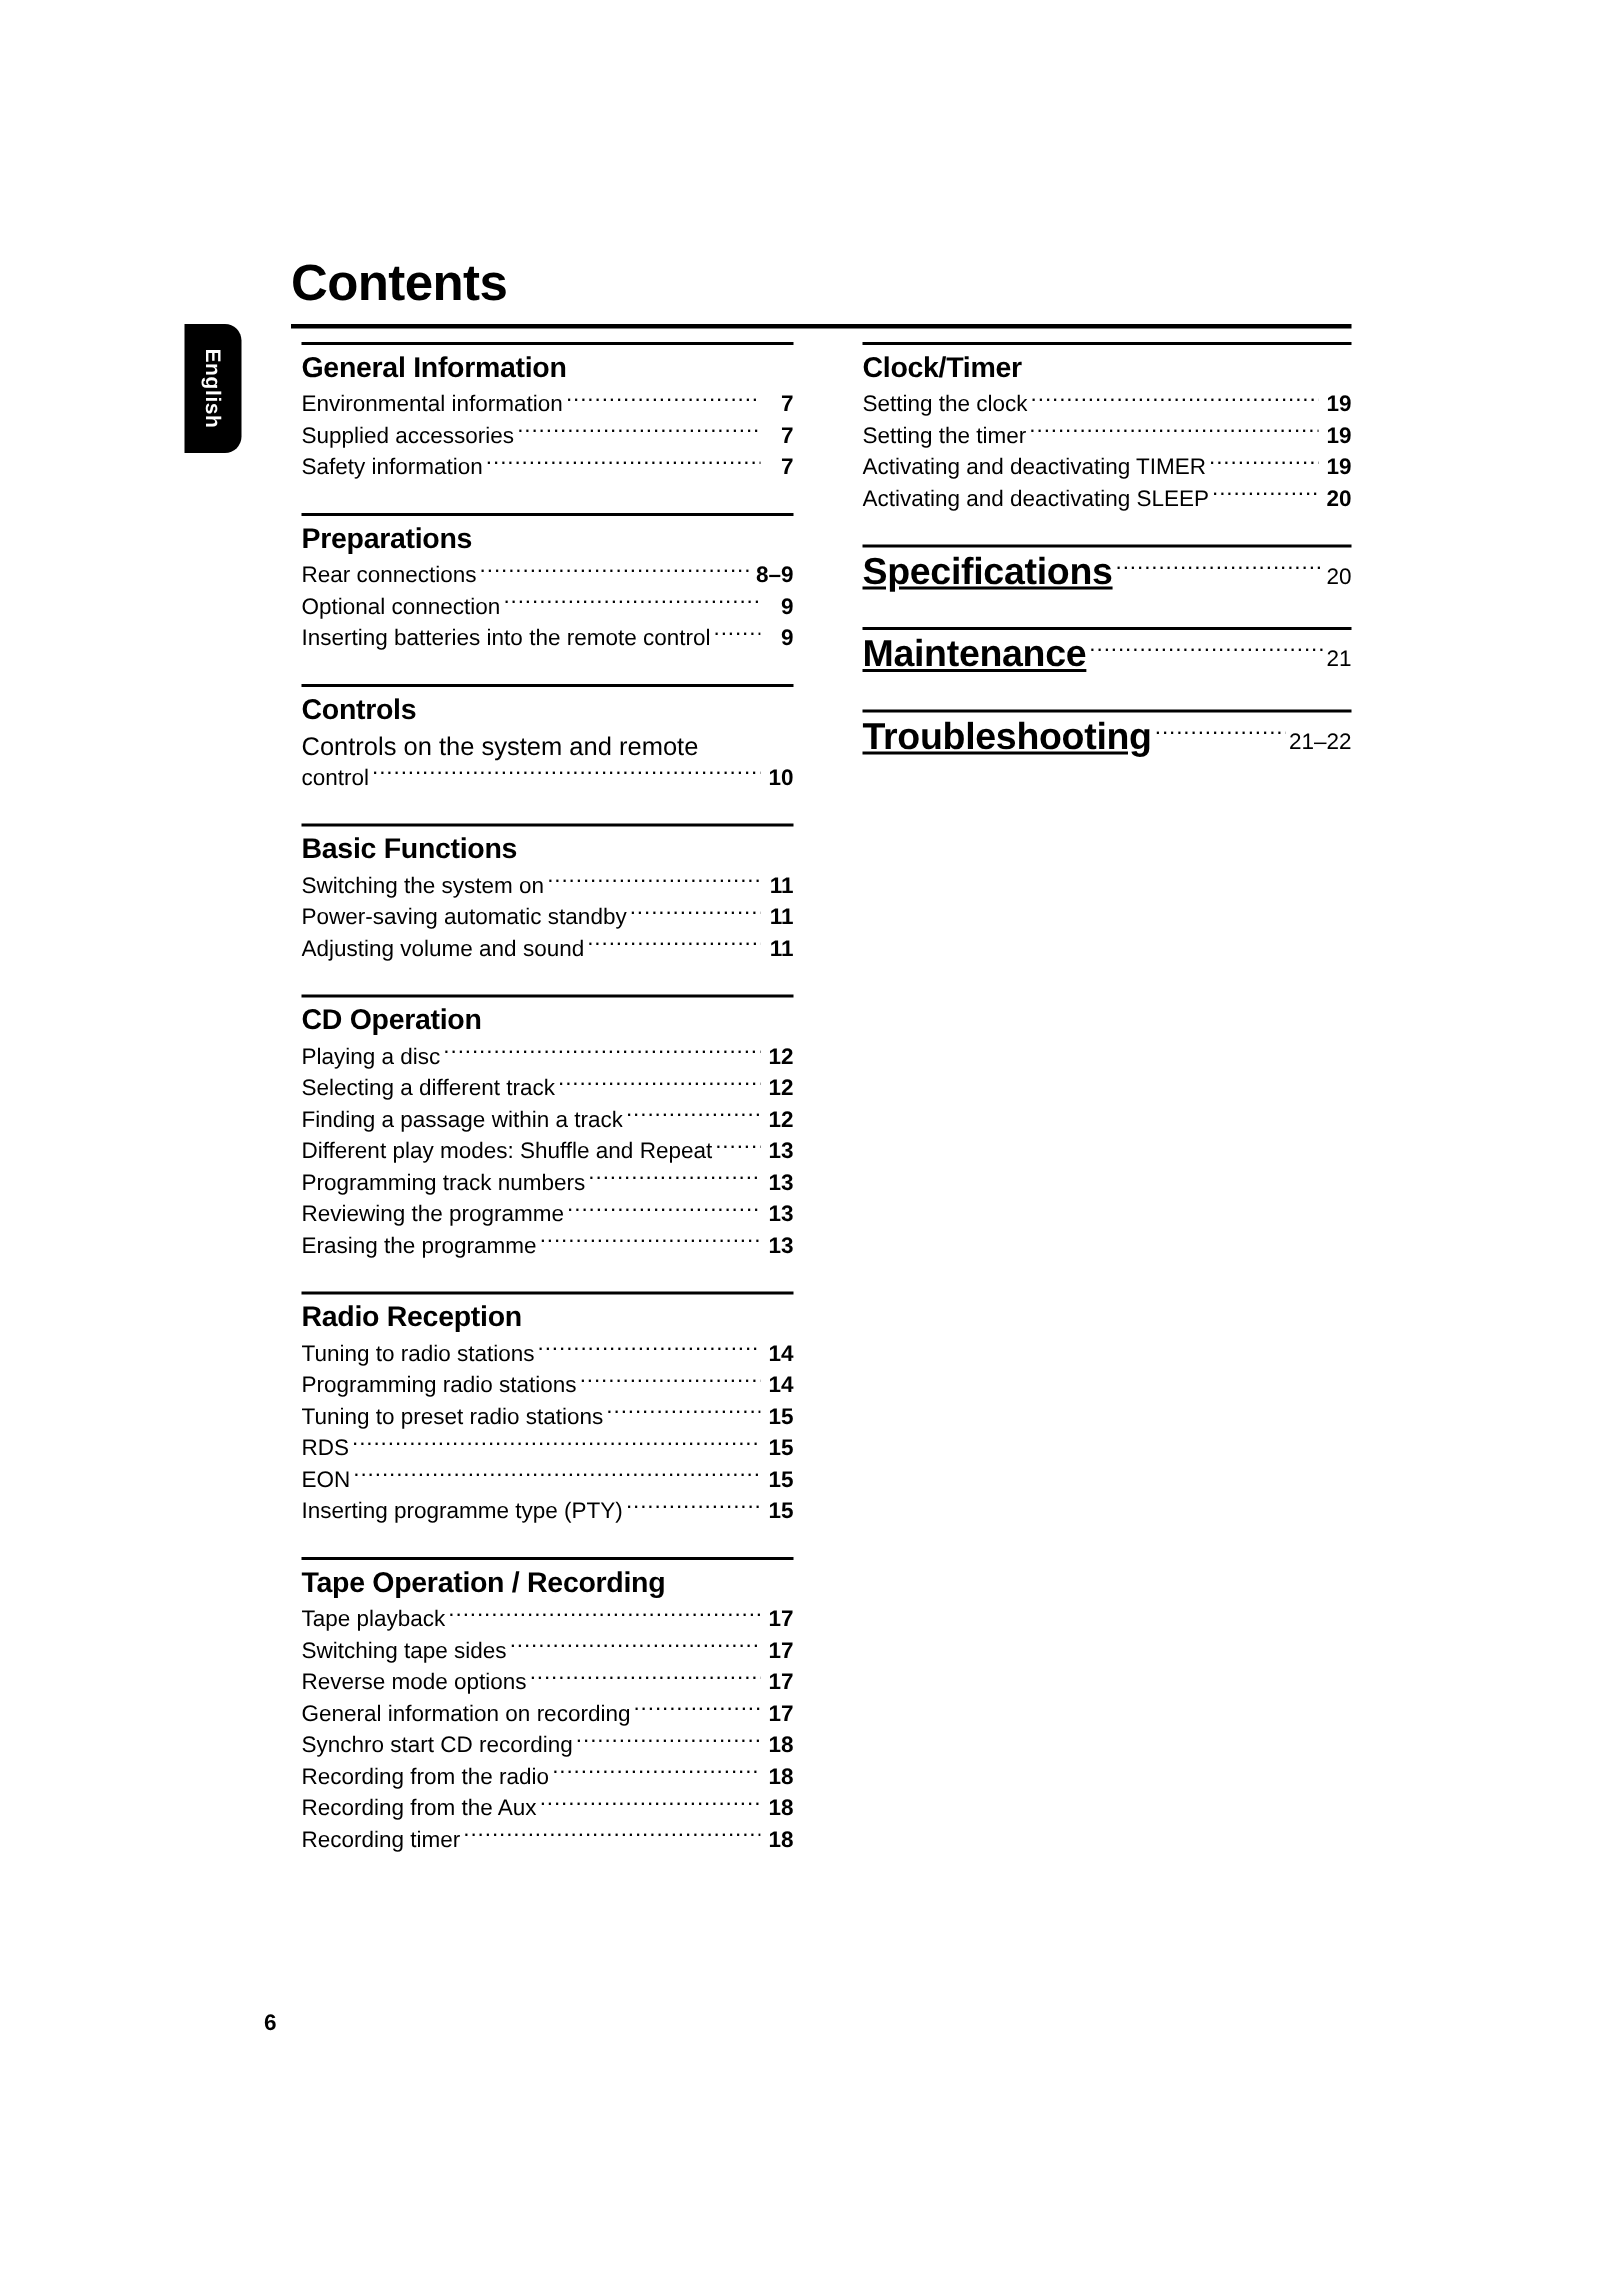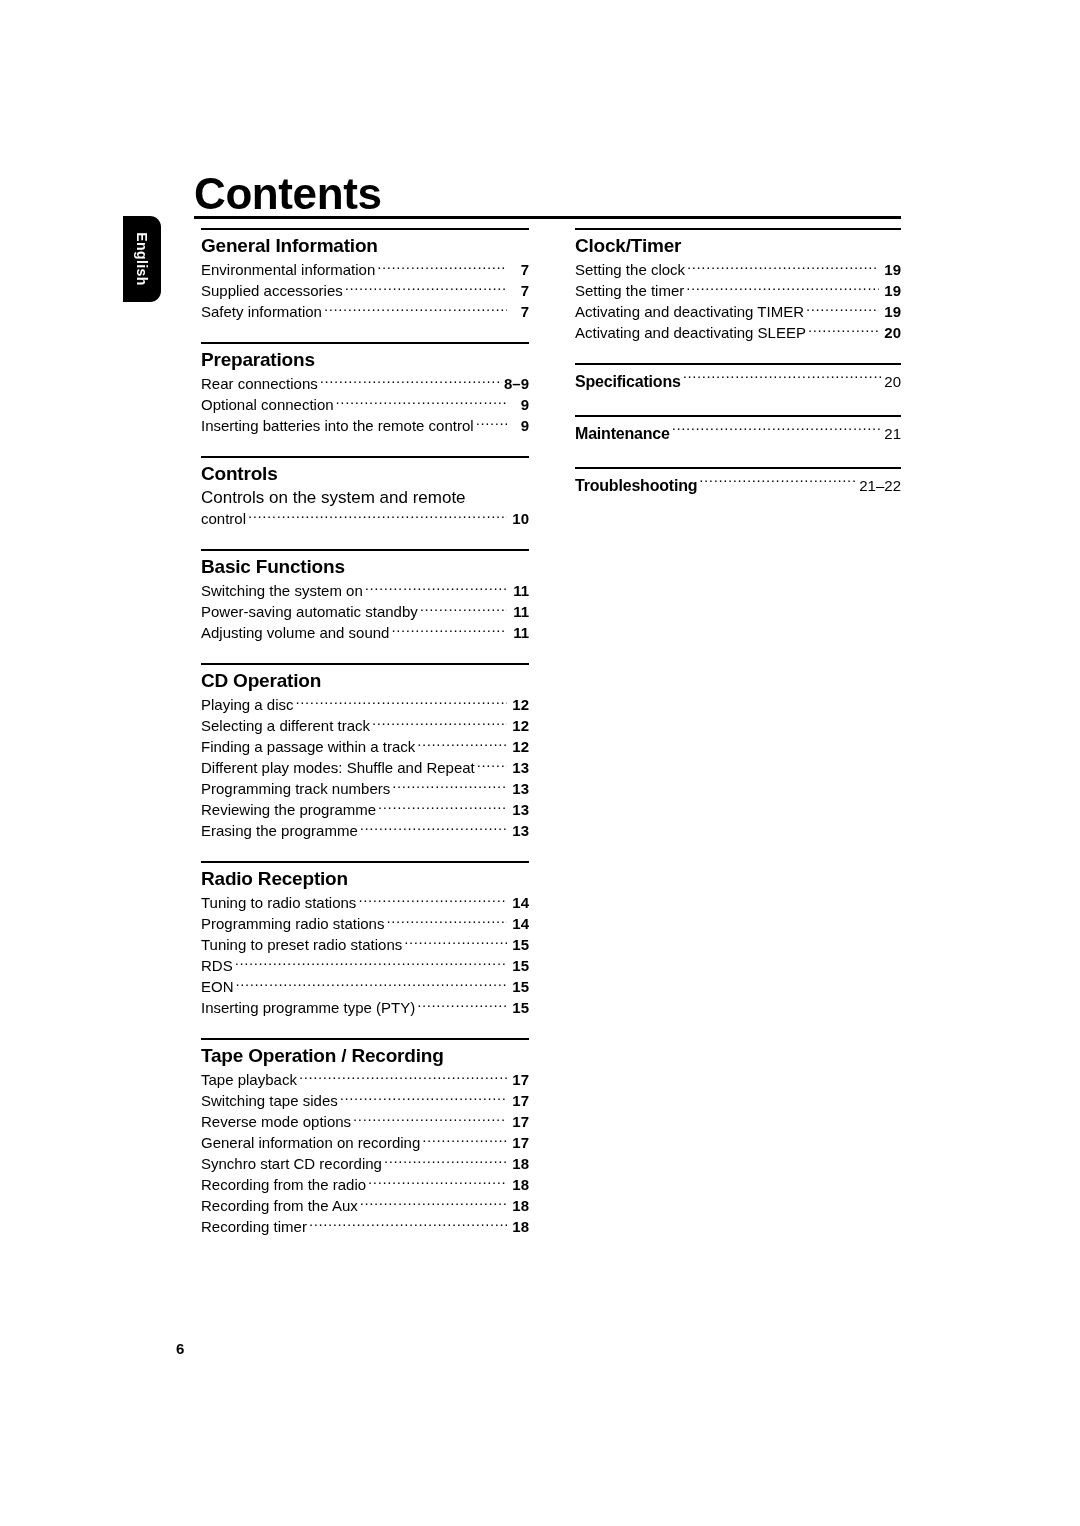--- a/index.html
+++ b/index.html
@@ -48,21 +48,21 @@
     font-size: 14px;
     letter-spacing: 0.4px;
     line-height: 1;
   }
 
   
   #page-title {
     position: absolute;
     left: 194px;
     top: 172px;
-    font-size: 44px;
+    font-size: 34px;
     font-weight: bold;
     letter-spacing: -0.4px;
     line-height: 1;
   }
   #title-rule {
     position: absolute;
     left: 194px;
     top: 216px;
     width: 707px;
     height: 3px;
@@ -103,25 +103,26 @@
   }
 
   
   .sec-title-row {
     display: flex;
     align-items: baseline;
     width: 100%;
     line-height: 27px;
   }
   .sec-title-row .sec-title-text {
-    font-size: 16px;
+    font-size: 25px;
     font-weight: bold;
     letter-spacing: -0.2px;
     white-space: nowrap;
     flex: 0 0 auto;
+    text-decoration: underline;
   }
   .sec-title-row .leader {
     flex: 1 1 auto;
     position: relative;
     overflow: hidden;
     margin: 0 2px 0 2px;
     height: 1em;
   }
   .sec-title-row .leader::before {
     content: "..............................................................................................";

